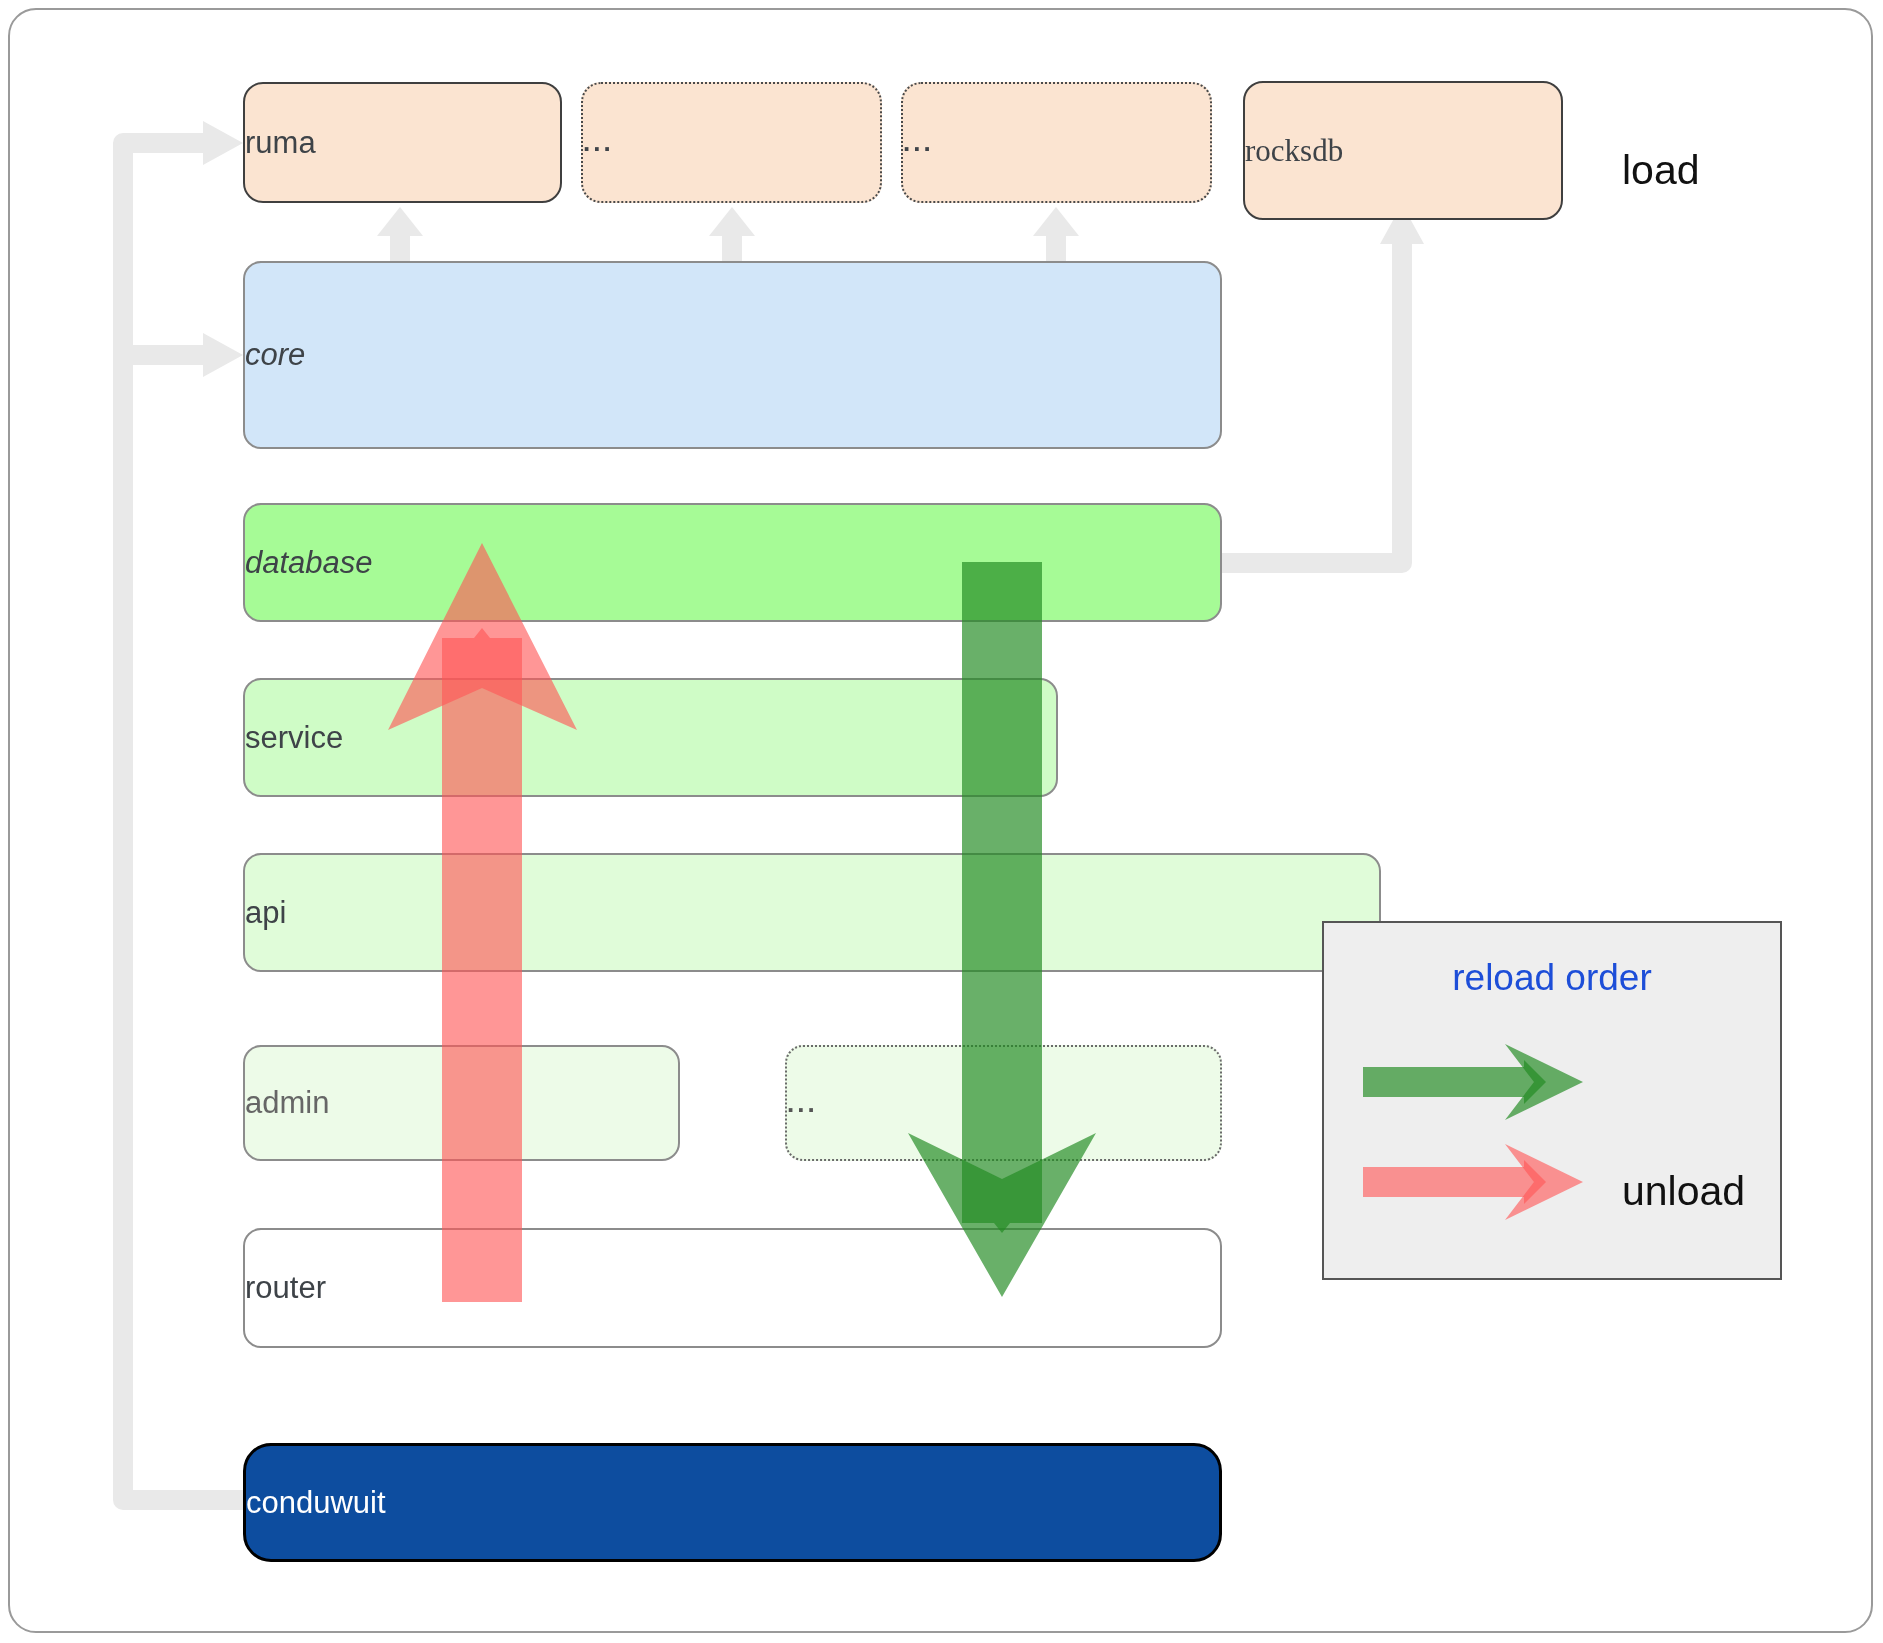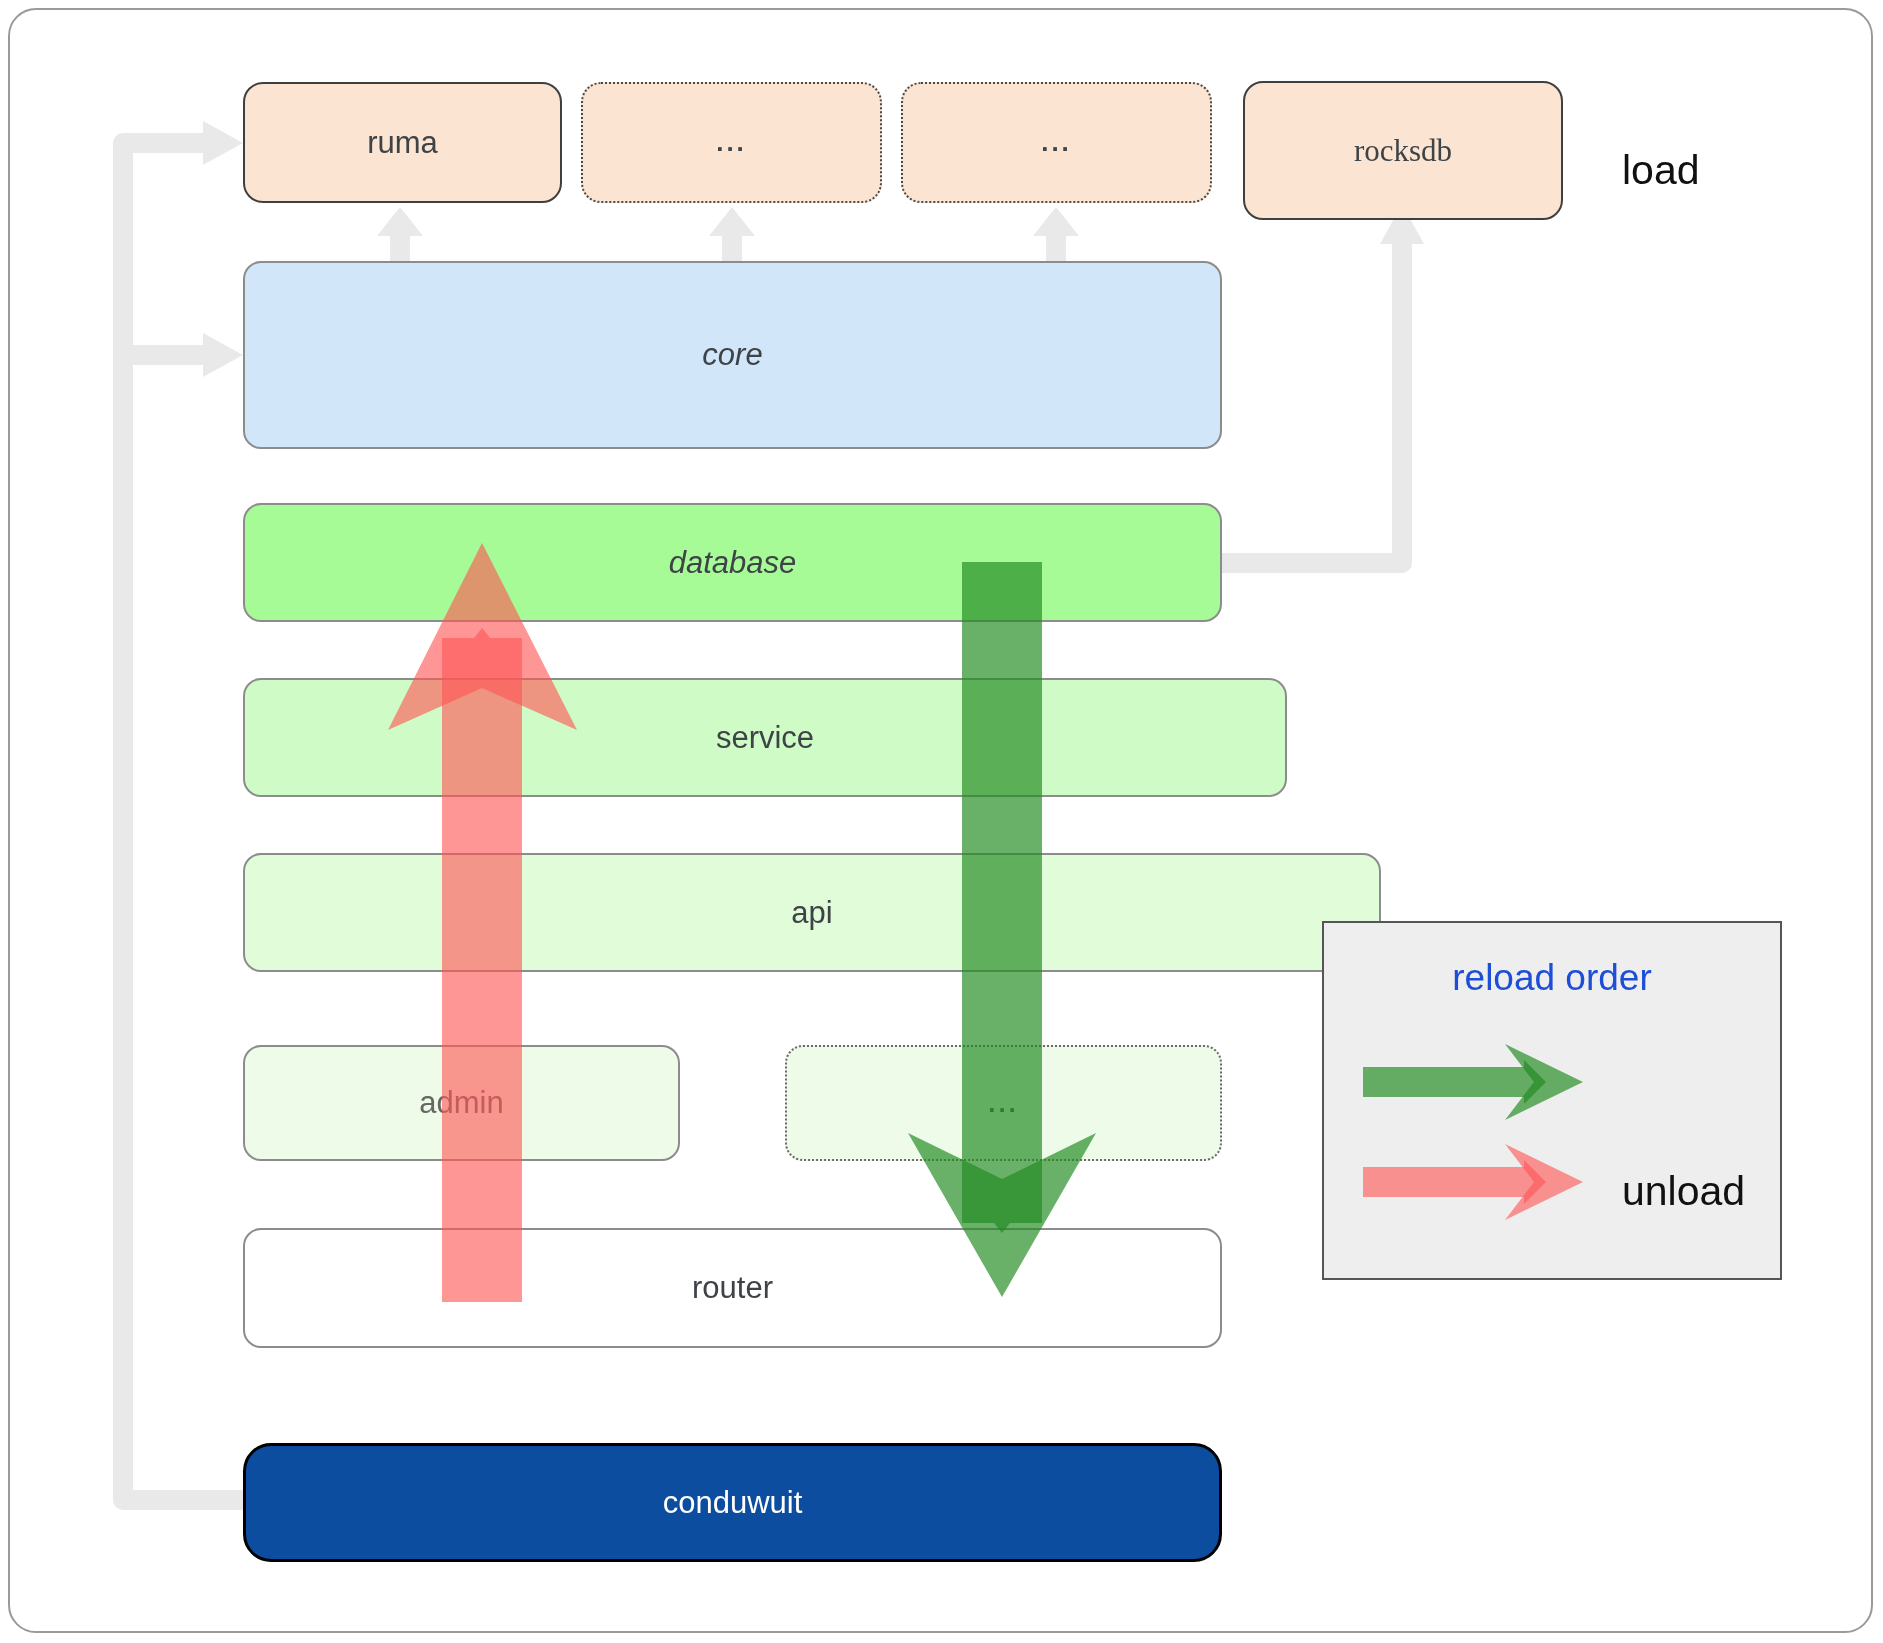--- a/index.html
+++ b/index.html
@@ -5,21 +5,21 @@
   html,body{margin:0;padding:0;background:#fff;}
   #stage{
     position:relative;width:1883px;height:1643px;background:#fff;overflow:hidden;
     font-family:"Liberation Sans","DejaVu Sans",sans-serif;
   }
   #frame{
     position:absolute;left:8px;top:8px;width:1861px;height:1621px;
     border:2px solid #9a9a9a;border-radius:28px;
   }
   .node{
-    position:absolute;display:flex;align-items:center;justify-content:center;
+    position:absolute;display:flex;align-items:center;
     box-sizing:border-box;font-size:31px;color:#3e4348;
   }
   .peach{background:#fbe4d1;border:2.5px solid #3f3f3f;border-radius:20px;}
   .peach.dotted{border:2.5px dotted #4a4a4a;}
   .grayline{border:2px solid #8c8c8c;border-radius:18px;}
   .core{background:#d2e6f9;font-style:italic;}
   .database{background:#a6fb96;}
   .service{background:#cffcc6;}
   .api{background:#e0fcd9;}
   .adminbox{background:#edfbe8;}
@@ -84,21 +84,21 @@
   </div>
 
   <div class="node grayline core" style="left:243px;top:261px;width:979px;height:188px;">
     <span>core</span>
   </div>
 
   <div class="node grayline database" style="left:243px;top:503px;width:979px;height:119px;font-style:italic;">
     <span>database</span>
   </div>
 
-  <div class="node grayline service" style="left:243px;top:678px;width:1044px;height:119px;">
+  <div class="node grayline service" style="left:243px;top:678px;width:815px;height:119px;">
     <span>service</span>
   </div>
 
   <div class="node grayline api" style="left:243px;top:853px;width:1138px;height:119px;">
     <span>api</span>
   </div>
 
   <div class="node grayline adminbox" style="left:243px;top:1045px;width:437px;height:116px;">
     <span class="admin-label">admin</span>
   </div>

